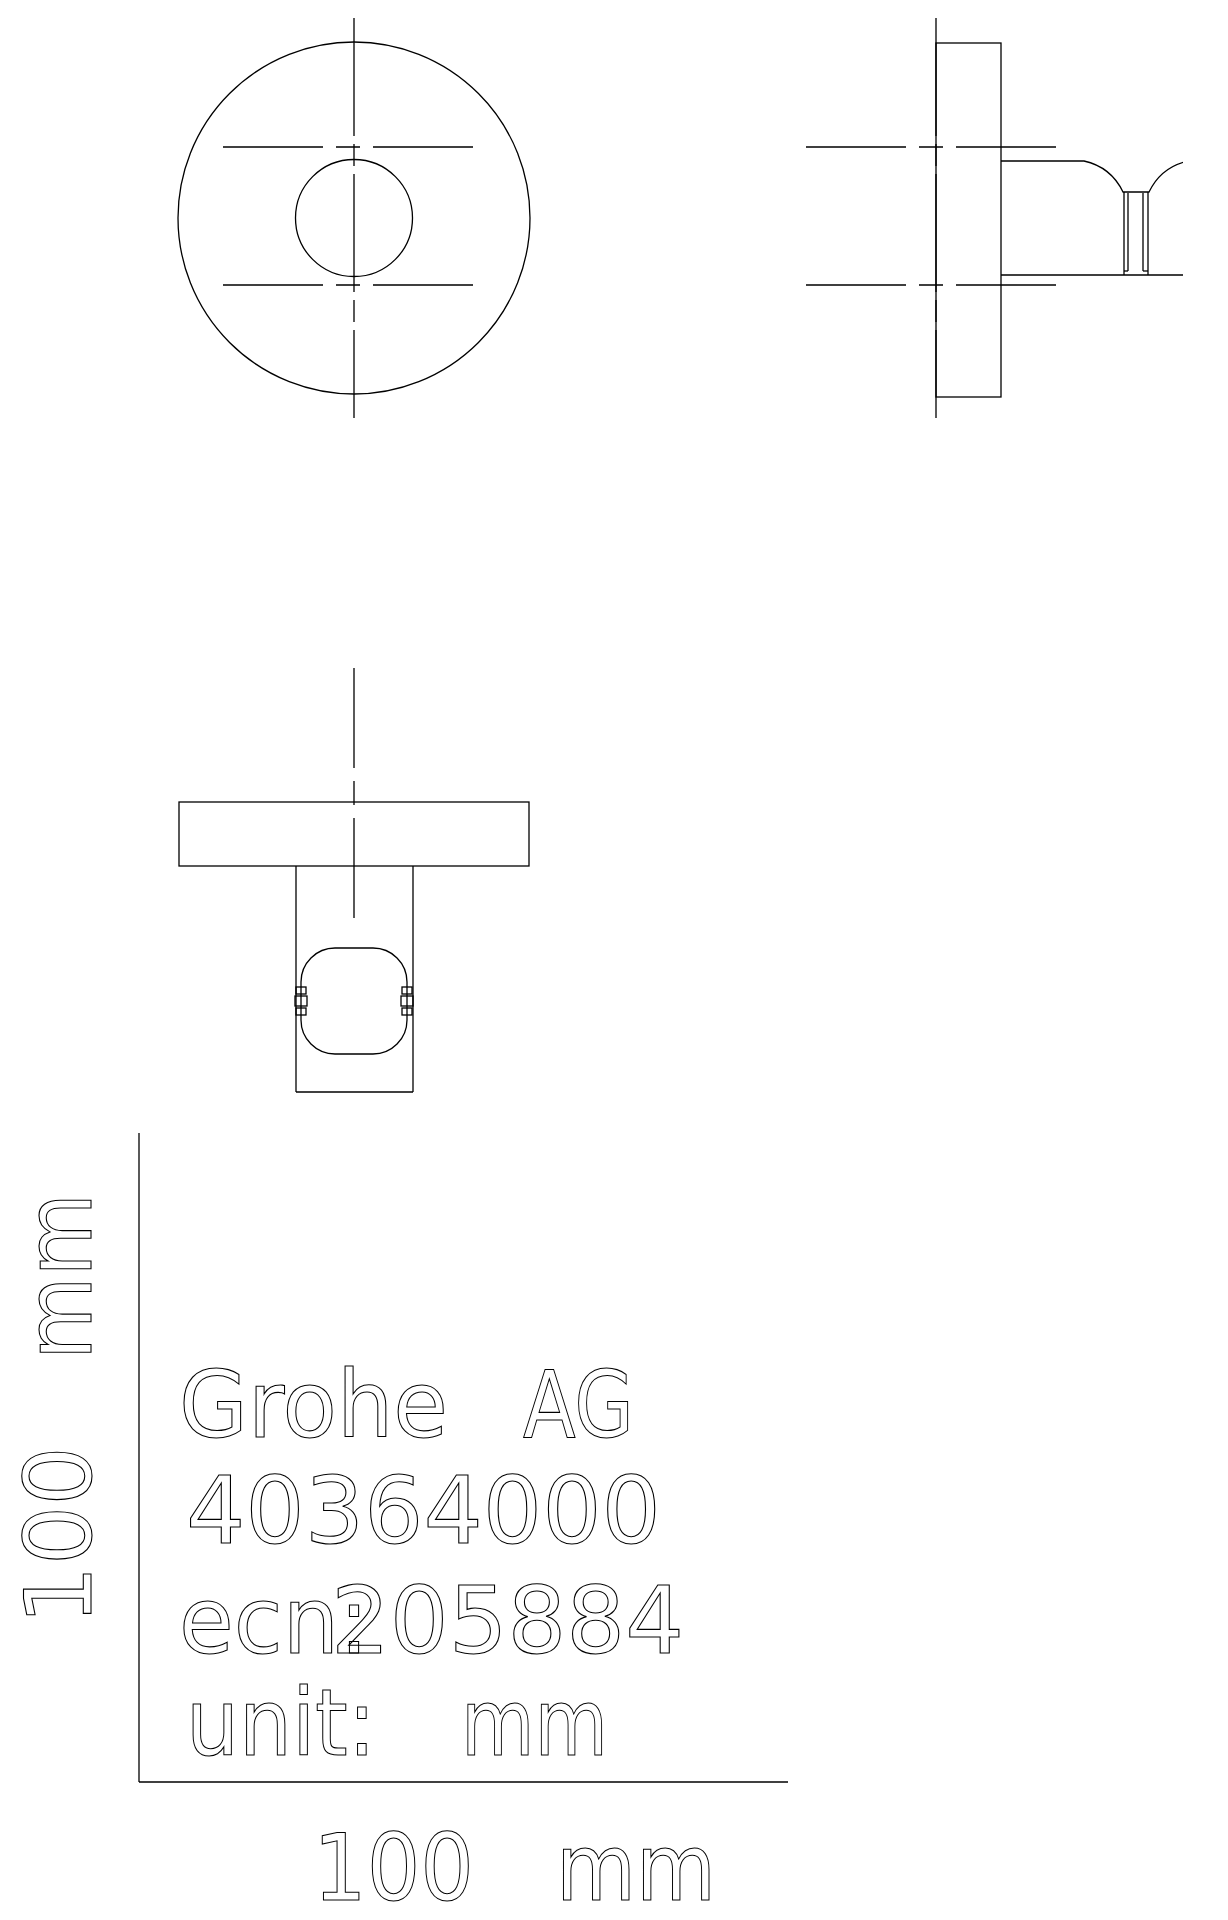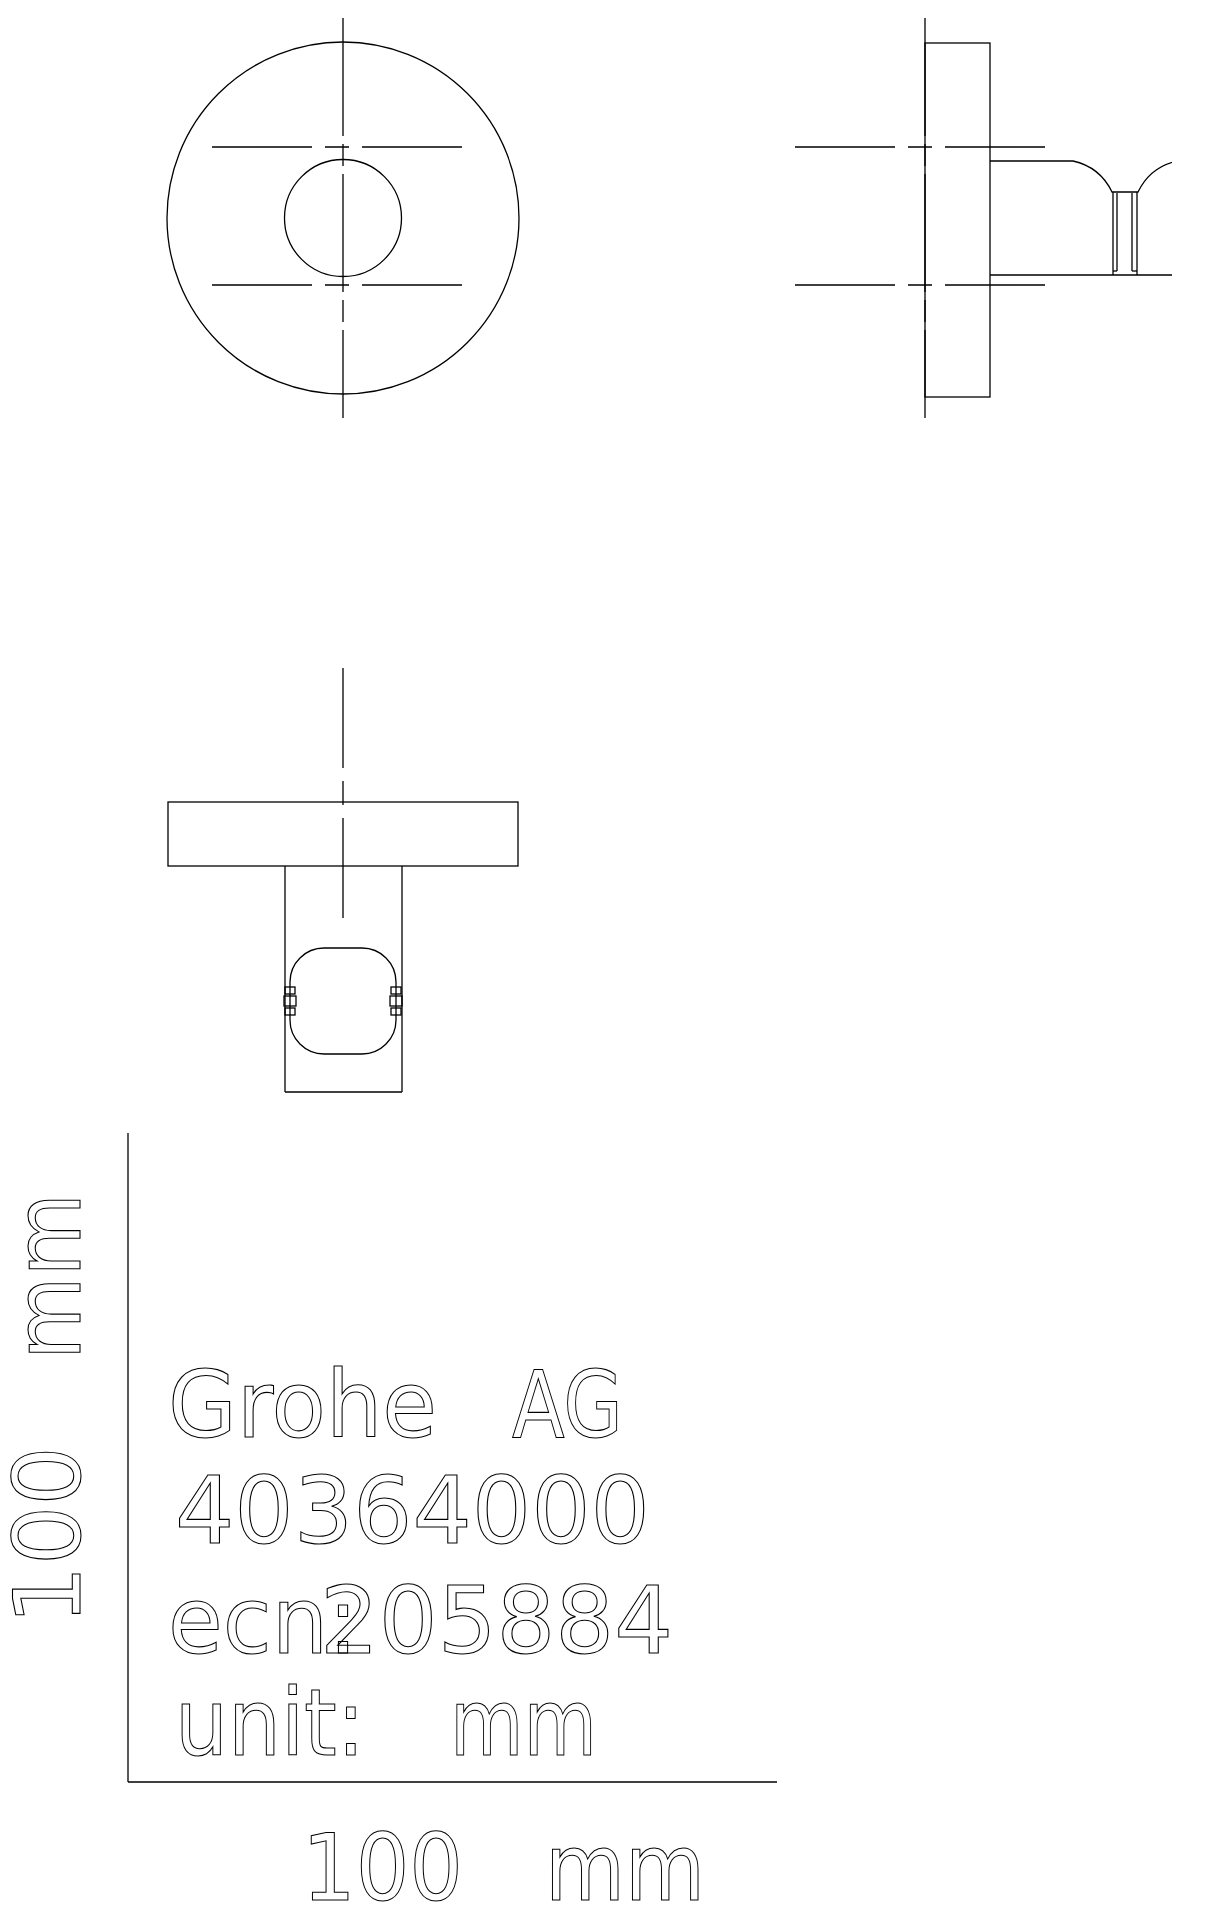--- a/index.html
+++ b/index.html
@@ -6,20 +6,21 @@
     --paper:#ffffff;
     --ink:#000000;
   }
   html,body{margin:0;padding:0;background:var(--paper);}
   .page{
     position:relative;
     width:1172px;height:1920px;
     background:var(--paper);
     overflow:hidden;
     font-family:"DejaVu Sans", sans-serif;
+    padding-left:11px;
   }
   svg{display:block;}
   .stroke{stroke:var(--ink);fill:none;stroke-width:1.3;}
   .cl{stroke-dasharray:118 8 22 8;}   
   .cl2{stroke-dasharray:100 13 24 13;} 
   .cadtext{
     fill:none;
     stroke:var(--ink);
     stroke-width:1.1px;
     font-family:"DejaVu Sans", sans-serif;

